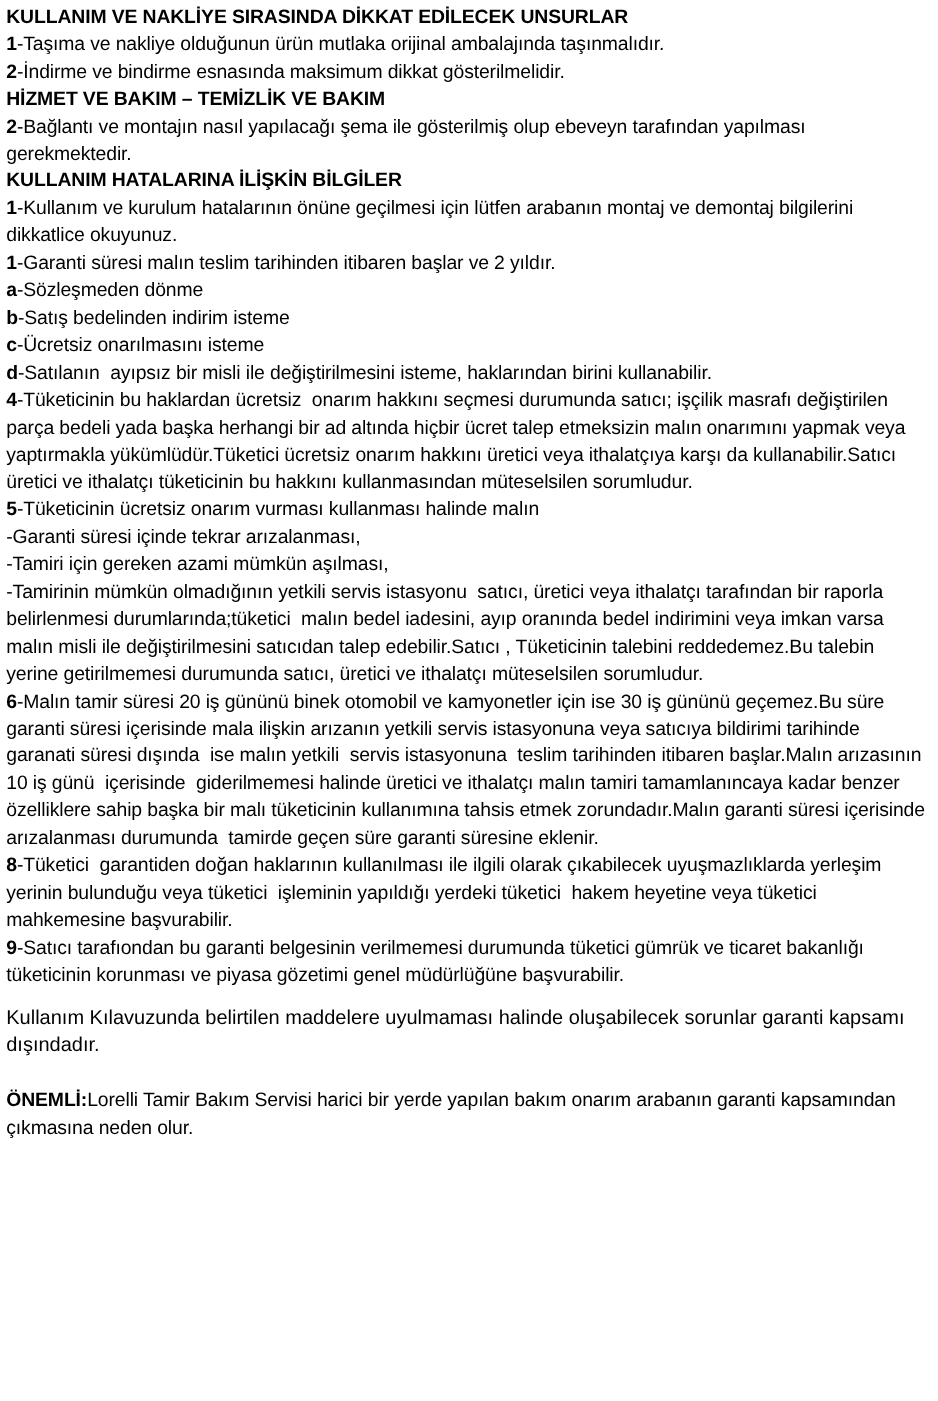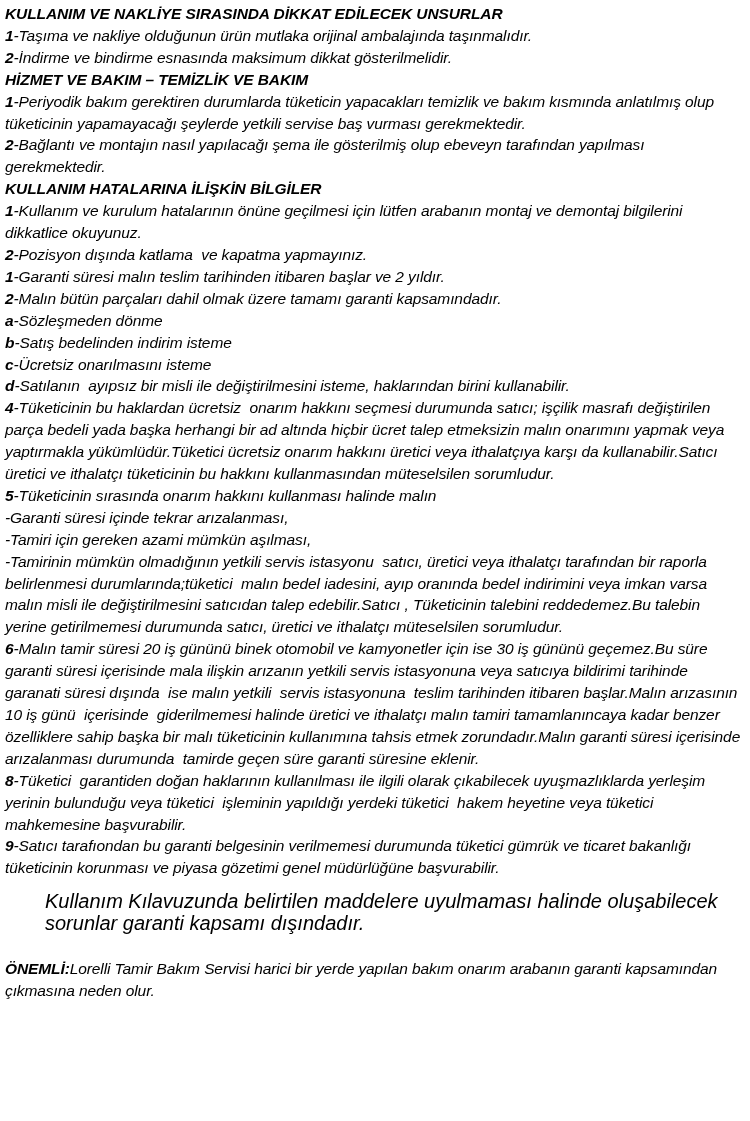--- a/index.html
+++ b/index.html
@@ -17,56 +17,51 @@
     font-size: 15.5px;
     line-height: 21.9px;
     letter-spacing: -0.1px;
     box-sizing: border-box;
     padding: 3px 5px 0 5px;
     overflow: hidden;
   }
   #doc p {
     margin: 0;
     white-space: pre-wrap;
-    font-style: italic;
   }
   #doc p.heading {
     font-weight: bold;
   }
   #doc p.alt {
-    font-size: 20px;
+    font-size: 16px;
     letter-spacing: 0;
-    margin-left: 40px;
   }
   #doc span.b {
     font-weight: bold;
   }
 </style>
 </head>
 <body>
 
 <div class="page">
   <div id="doc">
       <p class="heading"><span>KULLANIM VE NAKLİYE SIRASINDA DİKKAT EDİLECEK UNSURLAR</span></p>
       <p class="para"><span class="b">1</span><span>-Taşıma ve nakliye olduğunun ürün mutlaka orijinal ambalajında taşınmalıdır.</span></p>
       <p class="para"><span class="b">2</span><span>-İndirme ve bindirme esnasında maksimum dikkat gösterilmelidir.</span></p>
       <p class="heading"><span>HİZMET VE BAKIM – TEMİZLİK VE BAKIM</span></p>
-      <p class="para"><span class="b">1</span><span>-Periyodik bakım gerektiren durumlarda tüketicin yapacakları temizlik ve bakım kısmında anlatılmış olup tüketicinin yapamayacağı şeylerde yetkili servise baş vurması gerekmektedir.</span></p>
       <p class="para"><span class="b">2</span><span>-Bağlantı ve montajın nasıl yapılacağı şema ile gösterilmiş olup ebeveyn tarafından yapılması gerekmektedir.</span></p>
       <p class="heading"><span>KULLANIM HATALARINA İLİŞKİN BİLGİLER</span></p>
       <p class="para"><span class="b">1</span><span>-Kullanım ve kurulum hatalarının önüne geçilmesi için lütfen arabanın montaj ve demontaj bilgilerini dikkatlice okuyunuz.</span></p>
-      <p class="para"><span class="b">2</span><span>-Pozisyon dışında katlama  ve kapatma yapmayınız.</span></p>
       <p class="para"><span class="b">1</span><span>-Garanti süresi malın teslim tarihinden itibaren başlar ve 2 yıldır.</span></p>
-      <p class="para"><span class="b">2</span><span>-Malın bütün parçaları dahil olmak üzere tamamı garanti kapsamındadır.</span></p>
       <p class="para"><span class="b">a</span><span>-Sözleşmeden dönme</span></p>
       <p class="para"><span class="b">b</span><span>-Satış bedelinden indirim isteme</span></p>
       <p class="para"><span class="b">c</span><span>-Ücretsiz onarılmasını isteme</span></p>
       <p class="para"><span class="b">d</span><span>-Satılanın  ayıpsız bir misli ile değiştirilmesini isteme, haklarından birini kullanabilir.</span></p>
       <p class="para"><span class="b">4</span><span>-Tüketicinin bu haklardan ücretsiz  onarım hakkını seçmesi durumunda satıcı; işçilik masrafı değiştirilen parça bedeli yada başka herhangi bir ad altında hiçbir ücret talep etmeksizin malın onarımını yapmak veya yaptırmakla yükümlüdür.Tüketici ücretsiz onarım hakkını üretici veya ithalatçıya karşı da kullanabilir.Satıcı üretici ve ithalatçı tüketicinin bu hakkını kullanmasından müteselsilen sorumludur.</span></p>
-      <p class="para"><span class="b">5</span><span>-Tüketicinin sırasında onarım hakkını kullanması halinde malın</span></p>
+      <p class="para"><span class="b">5</span><span>-Tüketicinin ücretsiz onarım vurması kullanması halinde malın</span></p>
       <p class="para"><span>-Garanti süresi içinde tekrar arızalanması,</span></p>
       <p class="para"><span>-Tamiri için gereken azami mümkün aşılması,</span></p>
       <p class="para"><span>-Tamirinin mümkün olmadığının yetkili servis istasyonu  satıcı, üretici veya ithalatçı tarafından bir raporla belirlenmesi durumlarında;tüketici  malın bedel iadesini, ayıp oranında bedel indirimini veya imkan varsa malın misli ile değiştirilmesini satıcıdan talep edebilir.Satıcı , Tüketicinin talebini reddedemez.Bu talebin yerine getirilmemesi durumunda satıcı, üretici ve ithalatçı müteselsilen sorumludur.</span></p>
       <p class="para"><span class="b">6</span><span>-Malın tamir süresi 20 iş gününü binek otomobil ve kamyonetler için ise 30 iş gününü geçemez.Bu süre garanti süresi içerisinde mala ilişkin arızanın yetkili servis istasyonuna veya satıcıya bildirimi tarihinde garanati süresi dışında  ise malın yetkili  servis istasyonuna  teslim tarihinden itibaren başlar.Malın arızasının 10 iş günü  içerisinde  giderilmemesi halinde üretici ve ithalatçı malın tamiri tamamlanıncaya kadar benzer özelliklere sahip başka bir malı tüketicinin kullanımına tahsis etmek zorundadır.Malın garanti süresi içerisinde arızalanması durumunda  tamirde geçen süre garanti süresine eklenir.</span></p>
       <p class="para"><span class="b">8</span><span>-Tüketici  garantiden doğan haklarının kullanılması ile ilgili olarak çıkabilecek uyuşmazlıklarda yerleşim yerinin bulunduğu veya tüketici  işleminin yapıldığı yerdeki tüketici  hakem heyetine veya tüketici mahkemesine başvurabilir.</span></p>
       <p class="para"><span class="b">9</span><span>-Satıcı tarafıondan bu garanti belgesinin verilmemesi durumunda tüketici gümrük ve ticaret bakanlığı tüketicinin korunması ve piyasa gözetimi genel müdürlüğüne başvurabilir.</span></p>
       <div style="height: 12px;"></div>
       <p class="para alt"><span>Kullanım Kılavuzunda belirtilen maddelere uyulmaması halinde oluşabilecek sorunlar garanti kapsamı dışındadır.</span></p>
       <div style="height: 23px;"></div>
       <p class="para"><span class="b">ÖNEMLİ:</span><span>Lorelli Tamir Bakım Servisi harici bir yerde yapılan bakım onarım arabanın garanti kapsamından çıkmasına neden olur.</span></p>

